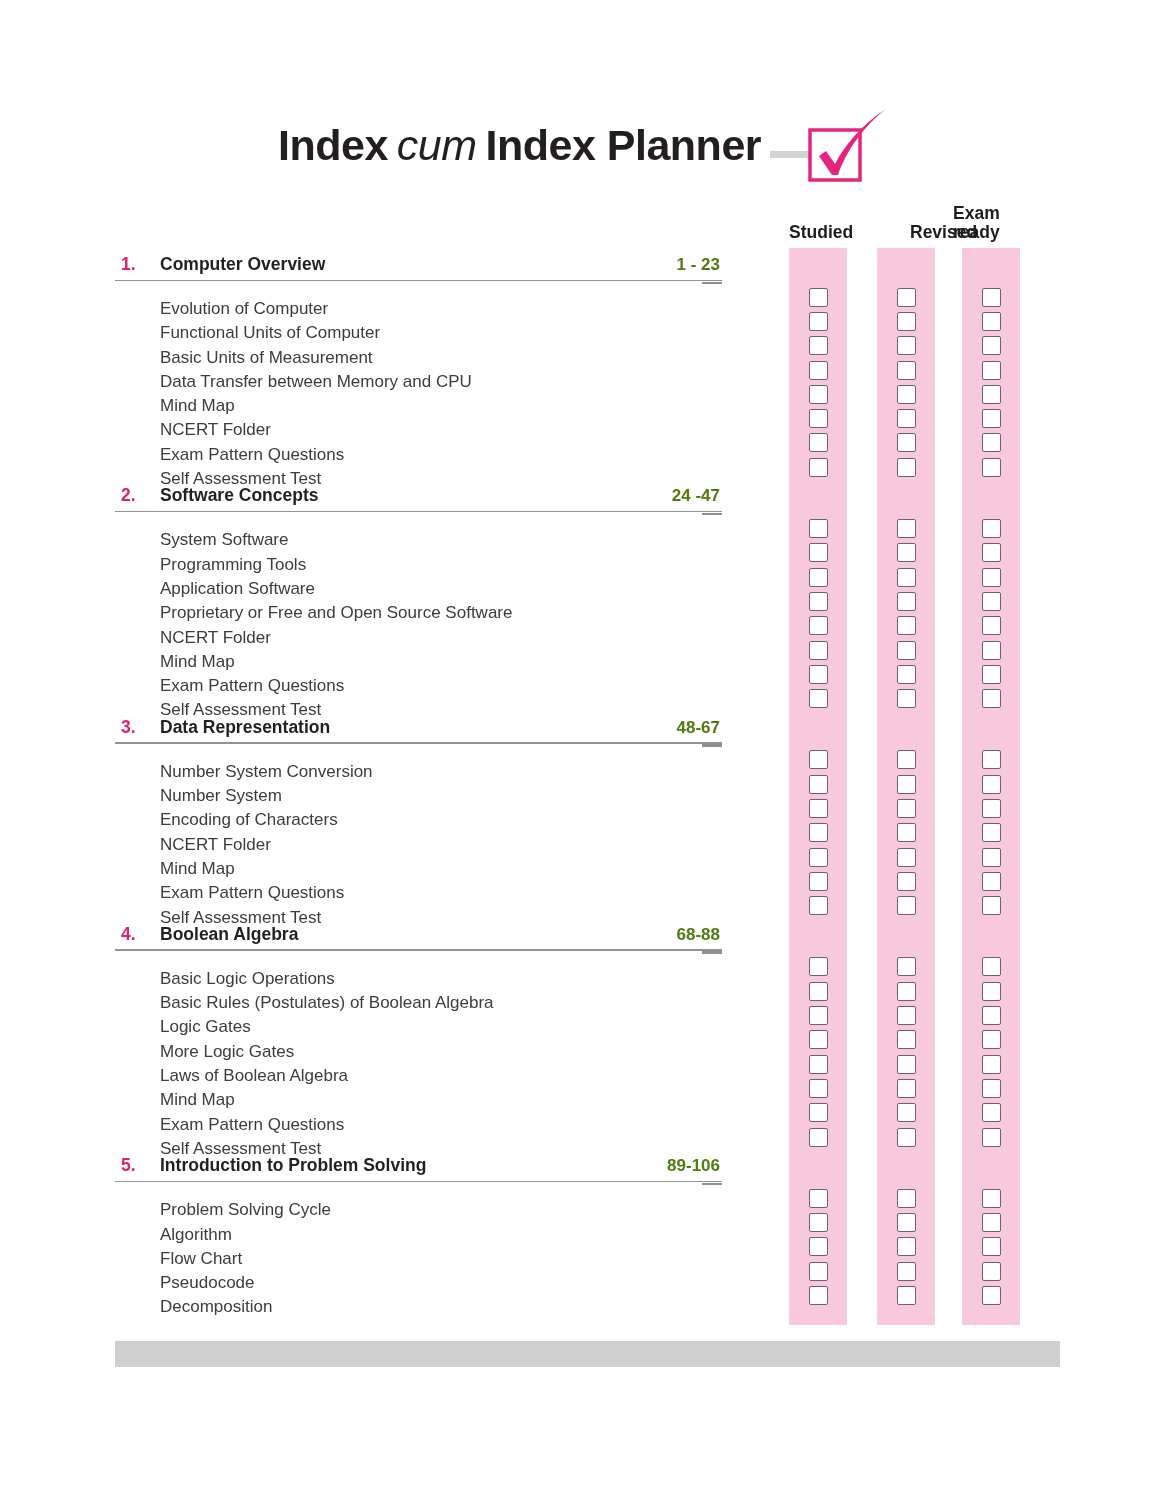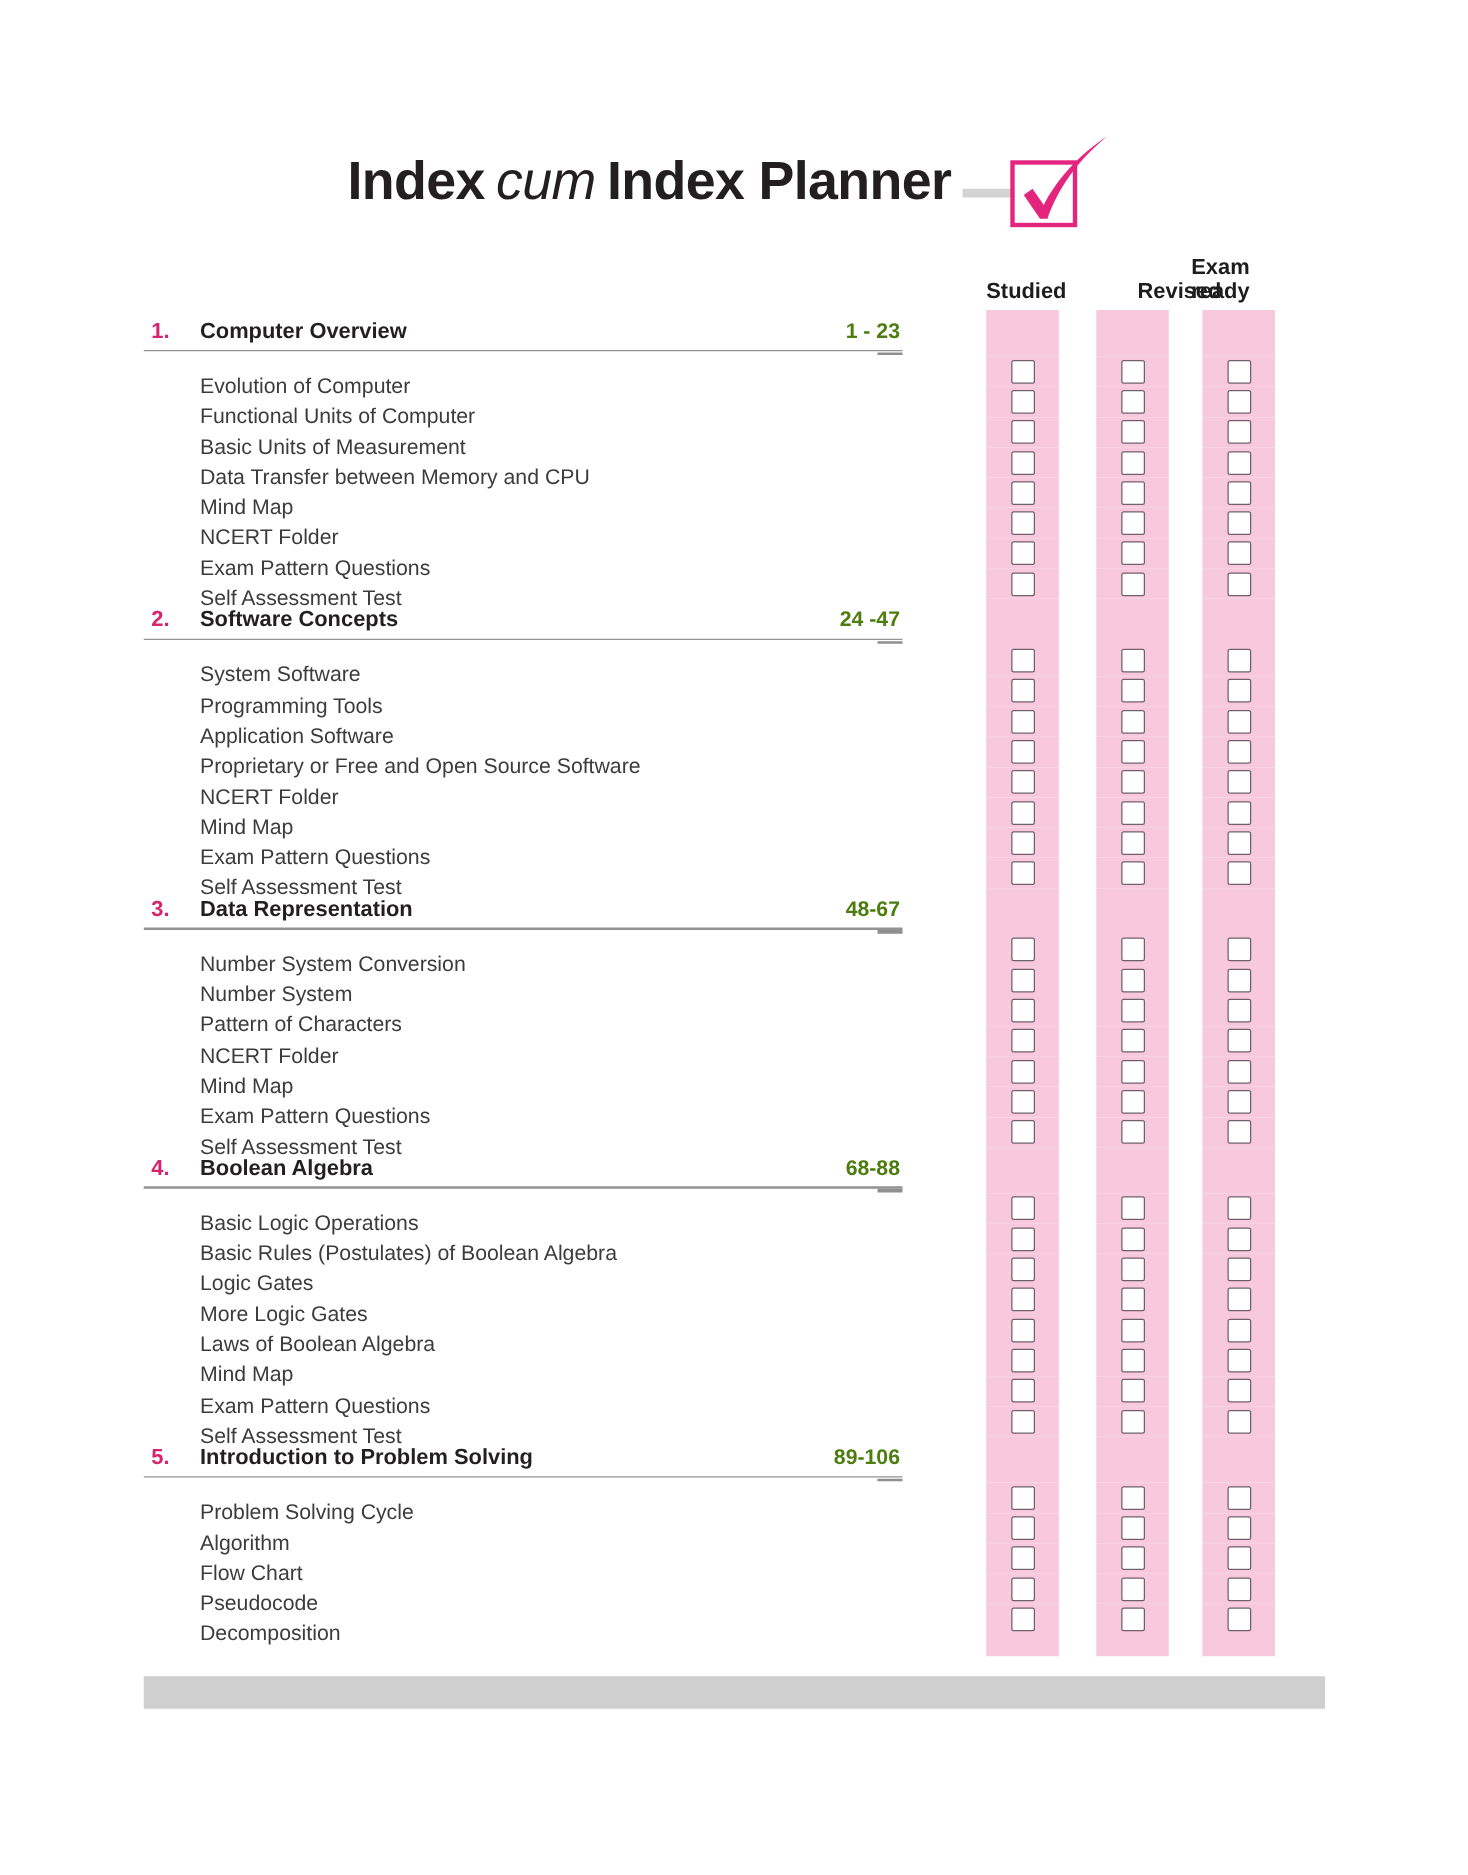--- a/index.html
+++ b/index.html
@@ -346,21 +346,21 @@
   <div class="row item">
     <span class="cell c1">
       <span class="box"></span>
     </span>
     <span class="cell c2">
       <span class="box"></span>
     </span>
     <span class="cell c3">
       <span class="box"></span>
     </span>
-    <span class="item-label">Pattern of Characters</span>
+    <span class="item-label">Encoding of Characters</span>
   </div>
 
   <div class="row item">
     <span class="cell c1">
       <span class="box"></span>
     </span>
     <span class="cell c2">
       <span class="box"></span>
     </span>
     <span class="cell c3">

